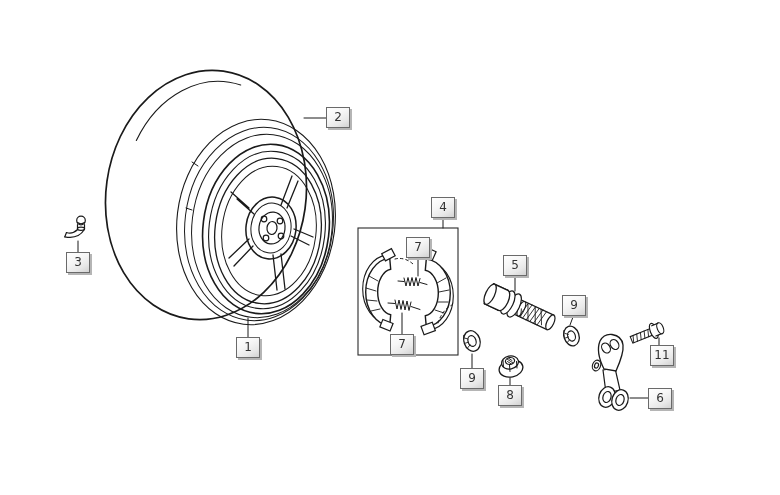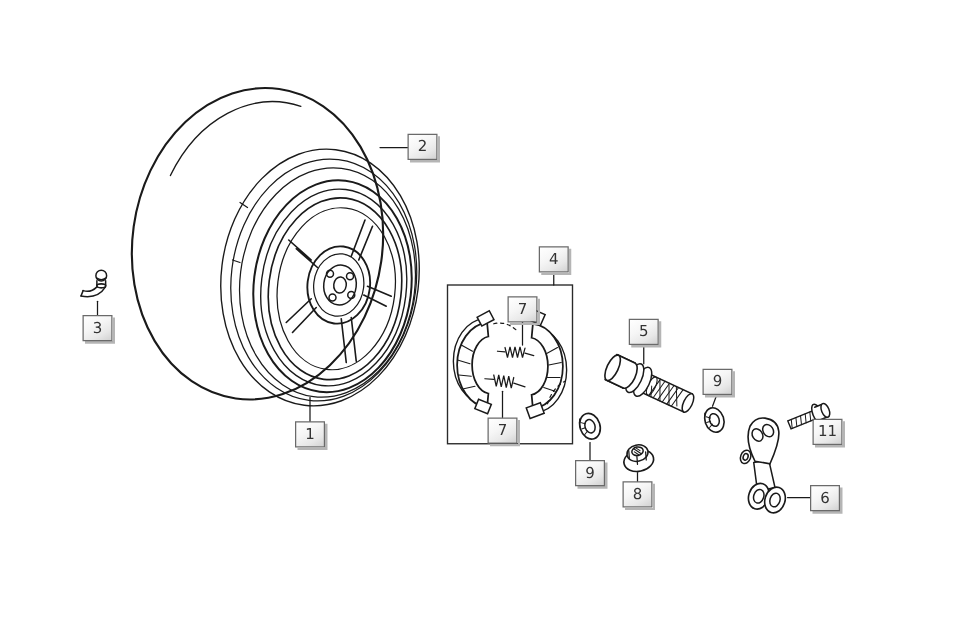--- a/index.html
+++ b/index.html
@@ -197,15 +197,15 @@
   <div class="callout" style="left:326px; top:107px;">2</div>
   <div class="callout" style="left:66px;  top:252px;">3</div>
   <div class="callout" style="left:431px; top:197px;">4</div>
   <div class="callout" style="left:503px; top:255px;">5</div>
   <div class="callout" style="left:648px; top:388px;">6</div>
   <div class="callout" style="left:406px; top:237px;">7</div>
   <div class="callout" style="left:390px; top:334px;">7</div>
   <div class="callout" style="left:498px; top:385px;">8</div>
   <div class="callout" style="left:460px; top:368px;">9</div>
   <div class="callout" style="left:562px; top:295px;">9</div>
-  <div class="callout" style="left:650px; top:335px;">11</div>
+  <div class="callout" style="left:650px; top:345px;">11</div>
 
 </div>
 
 </body></html>

